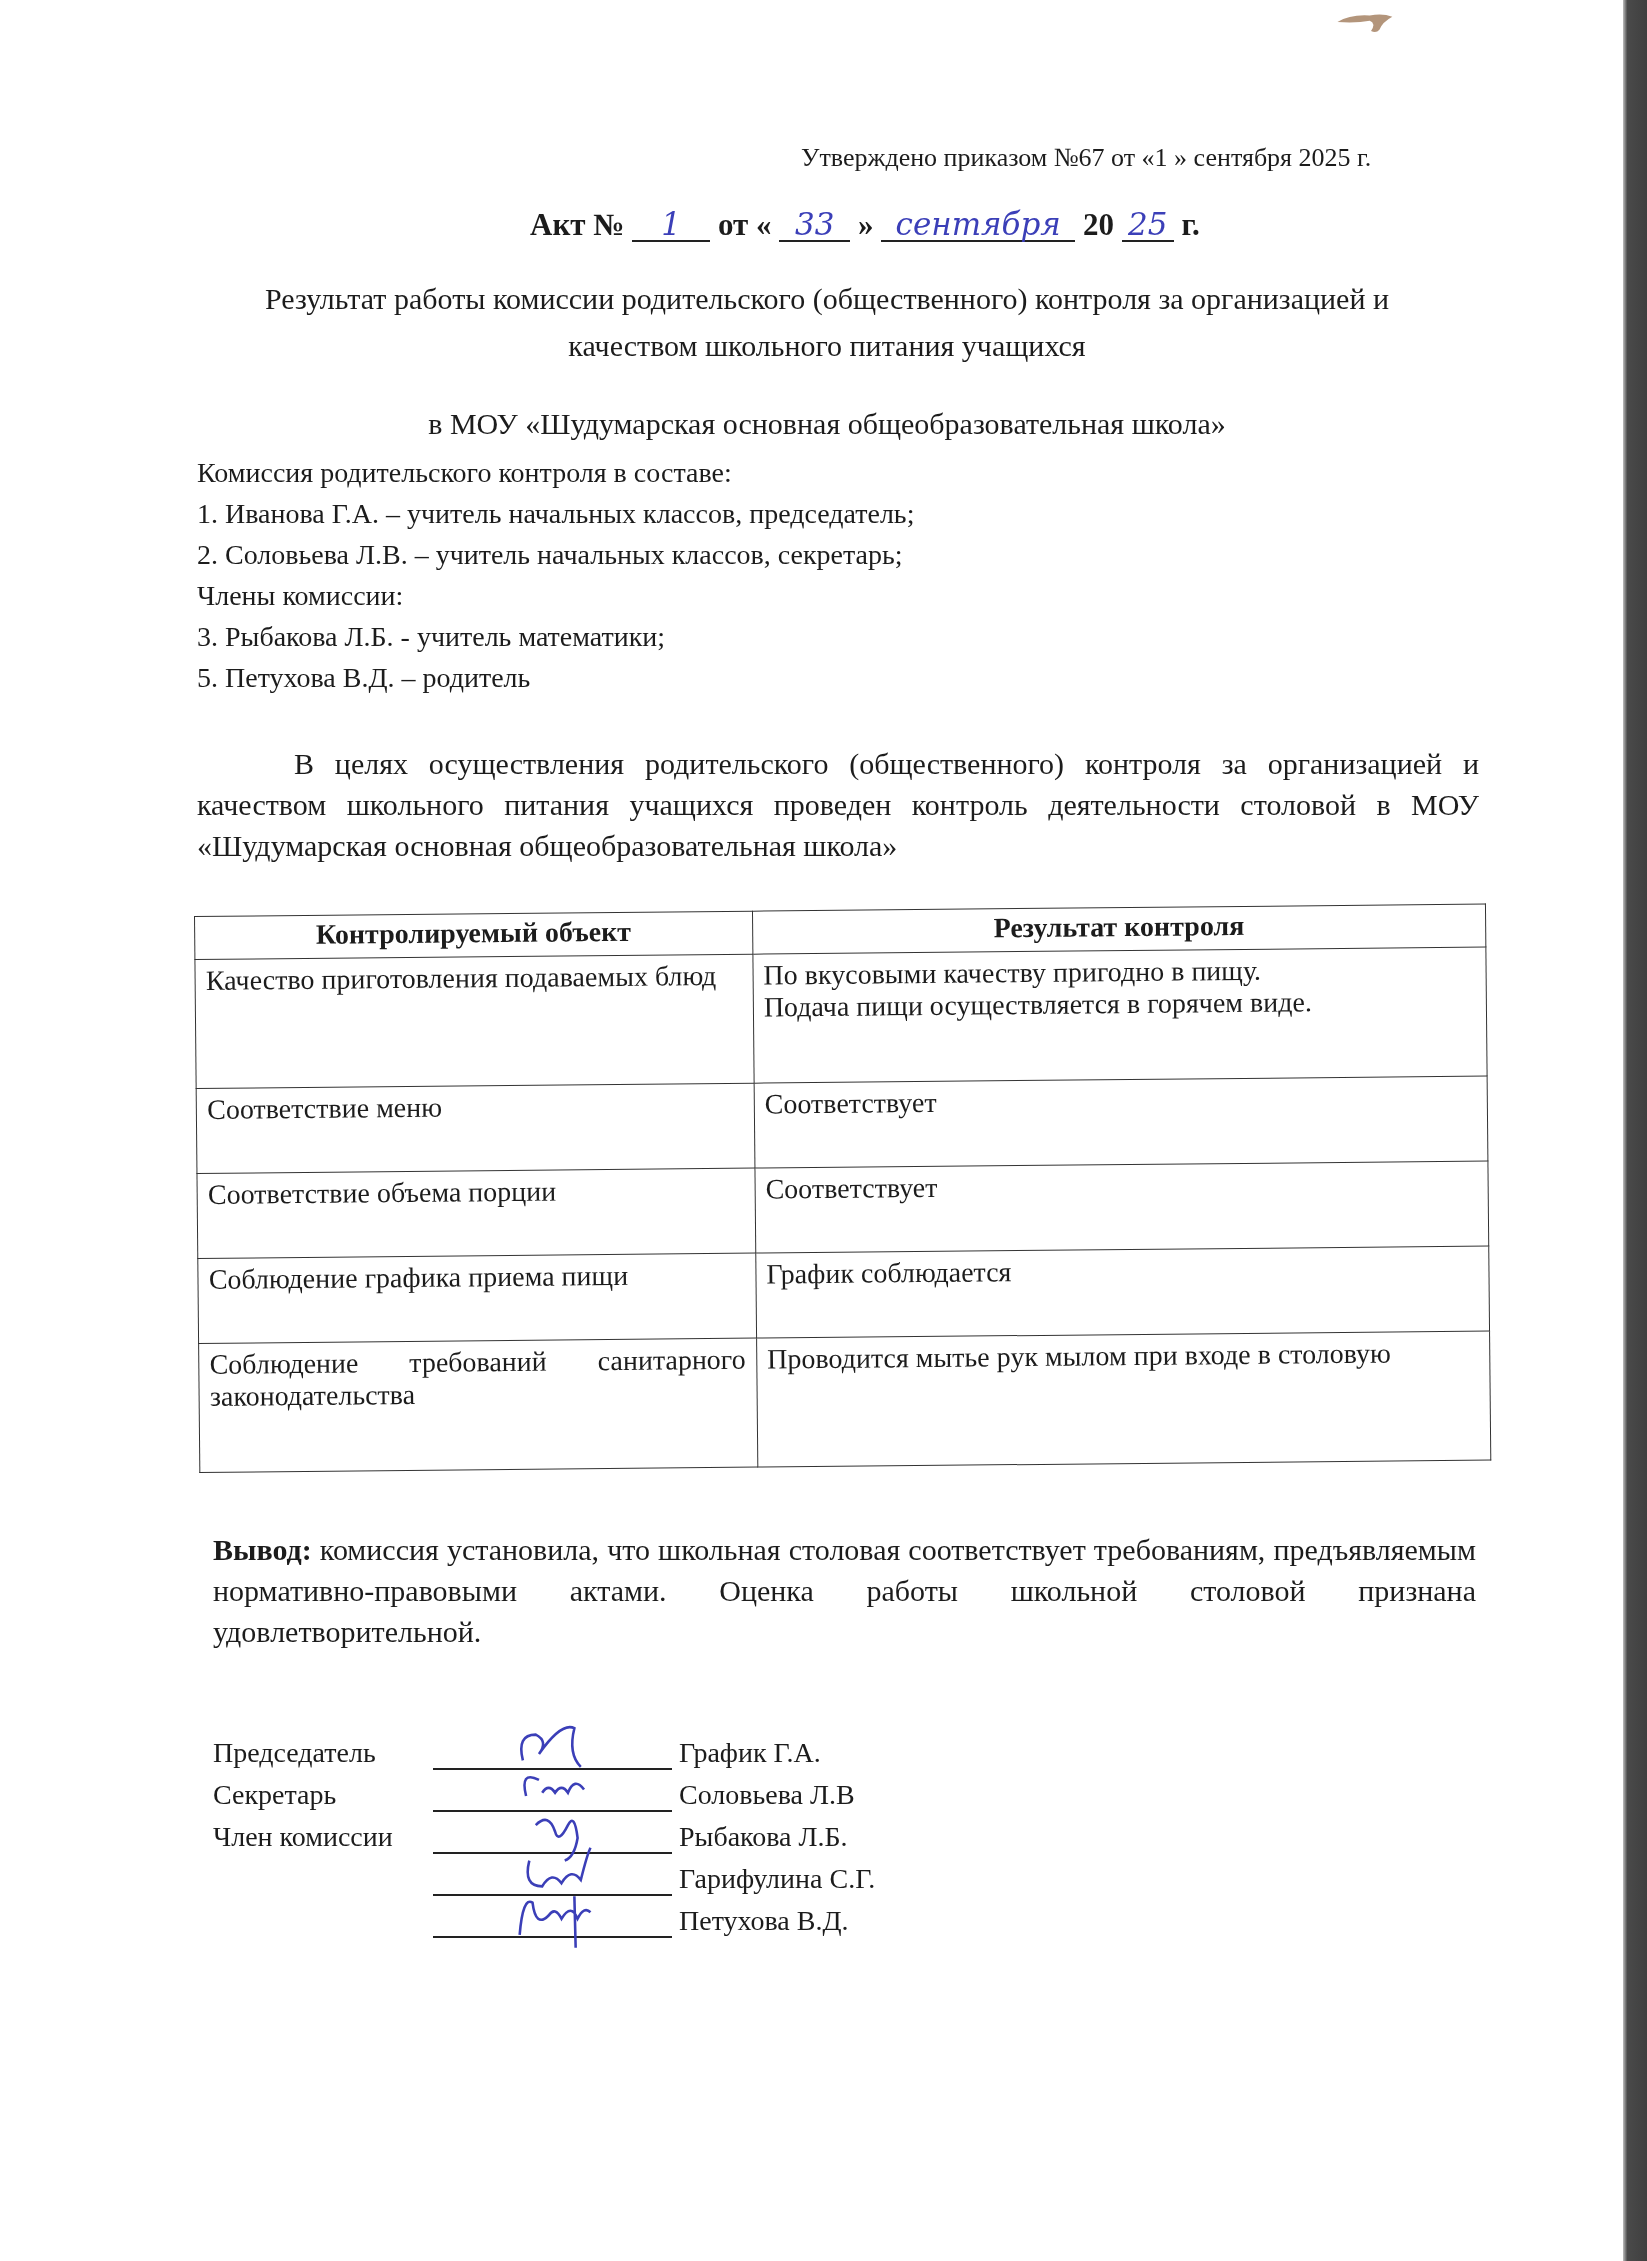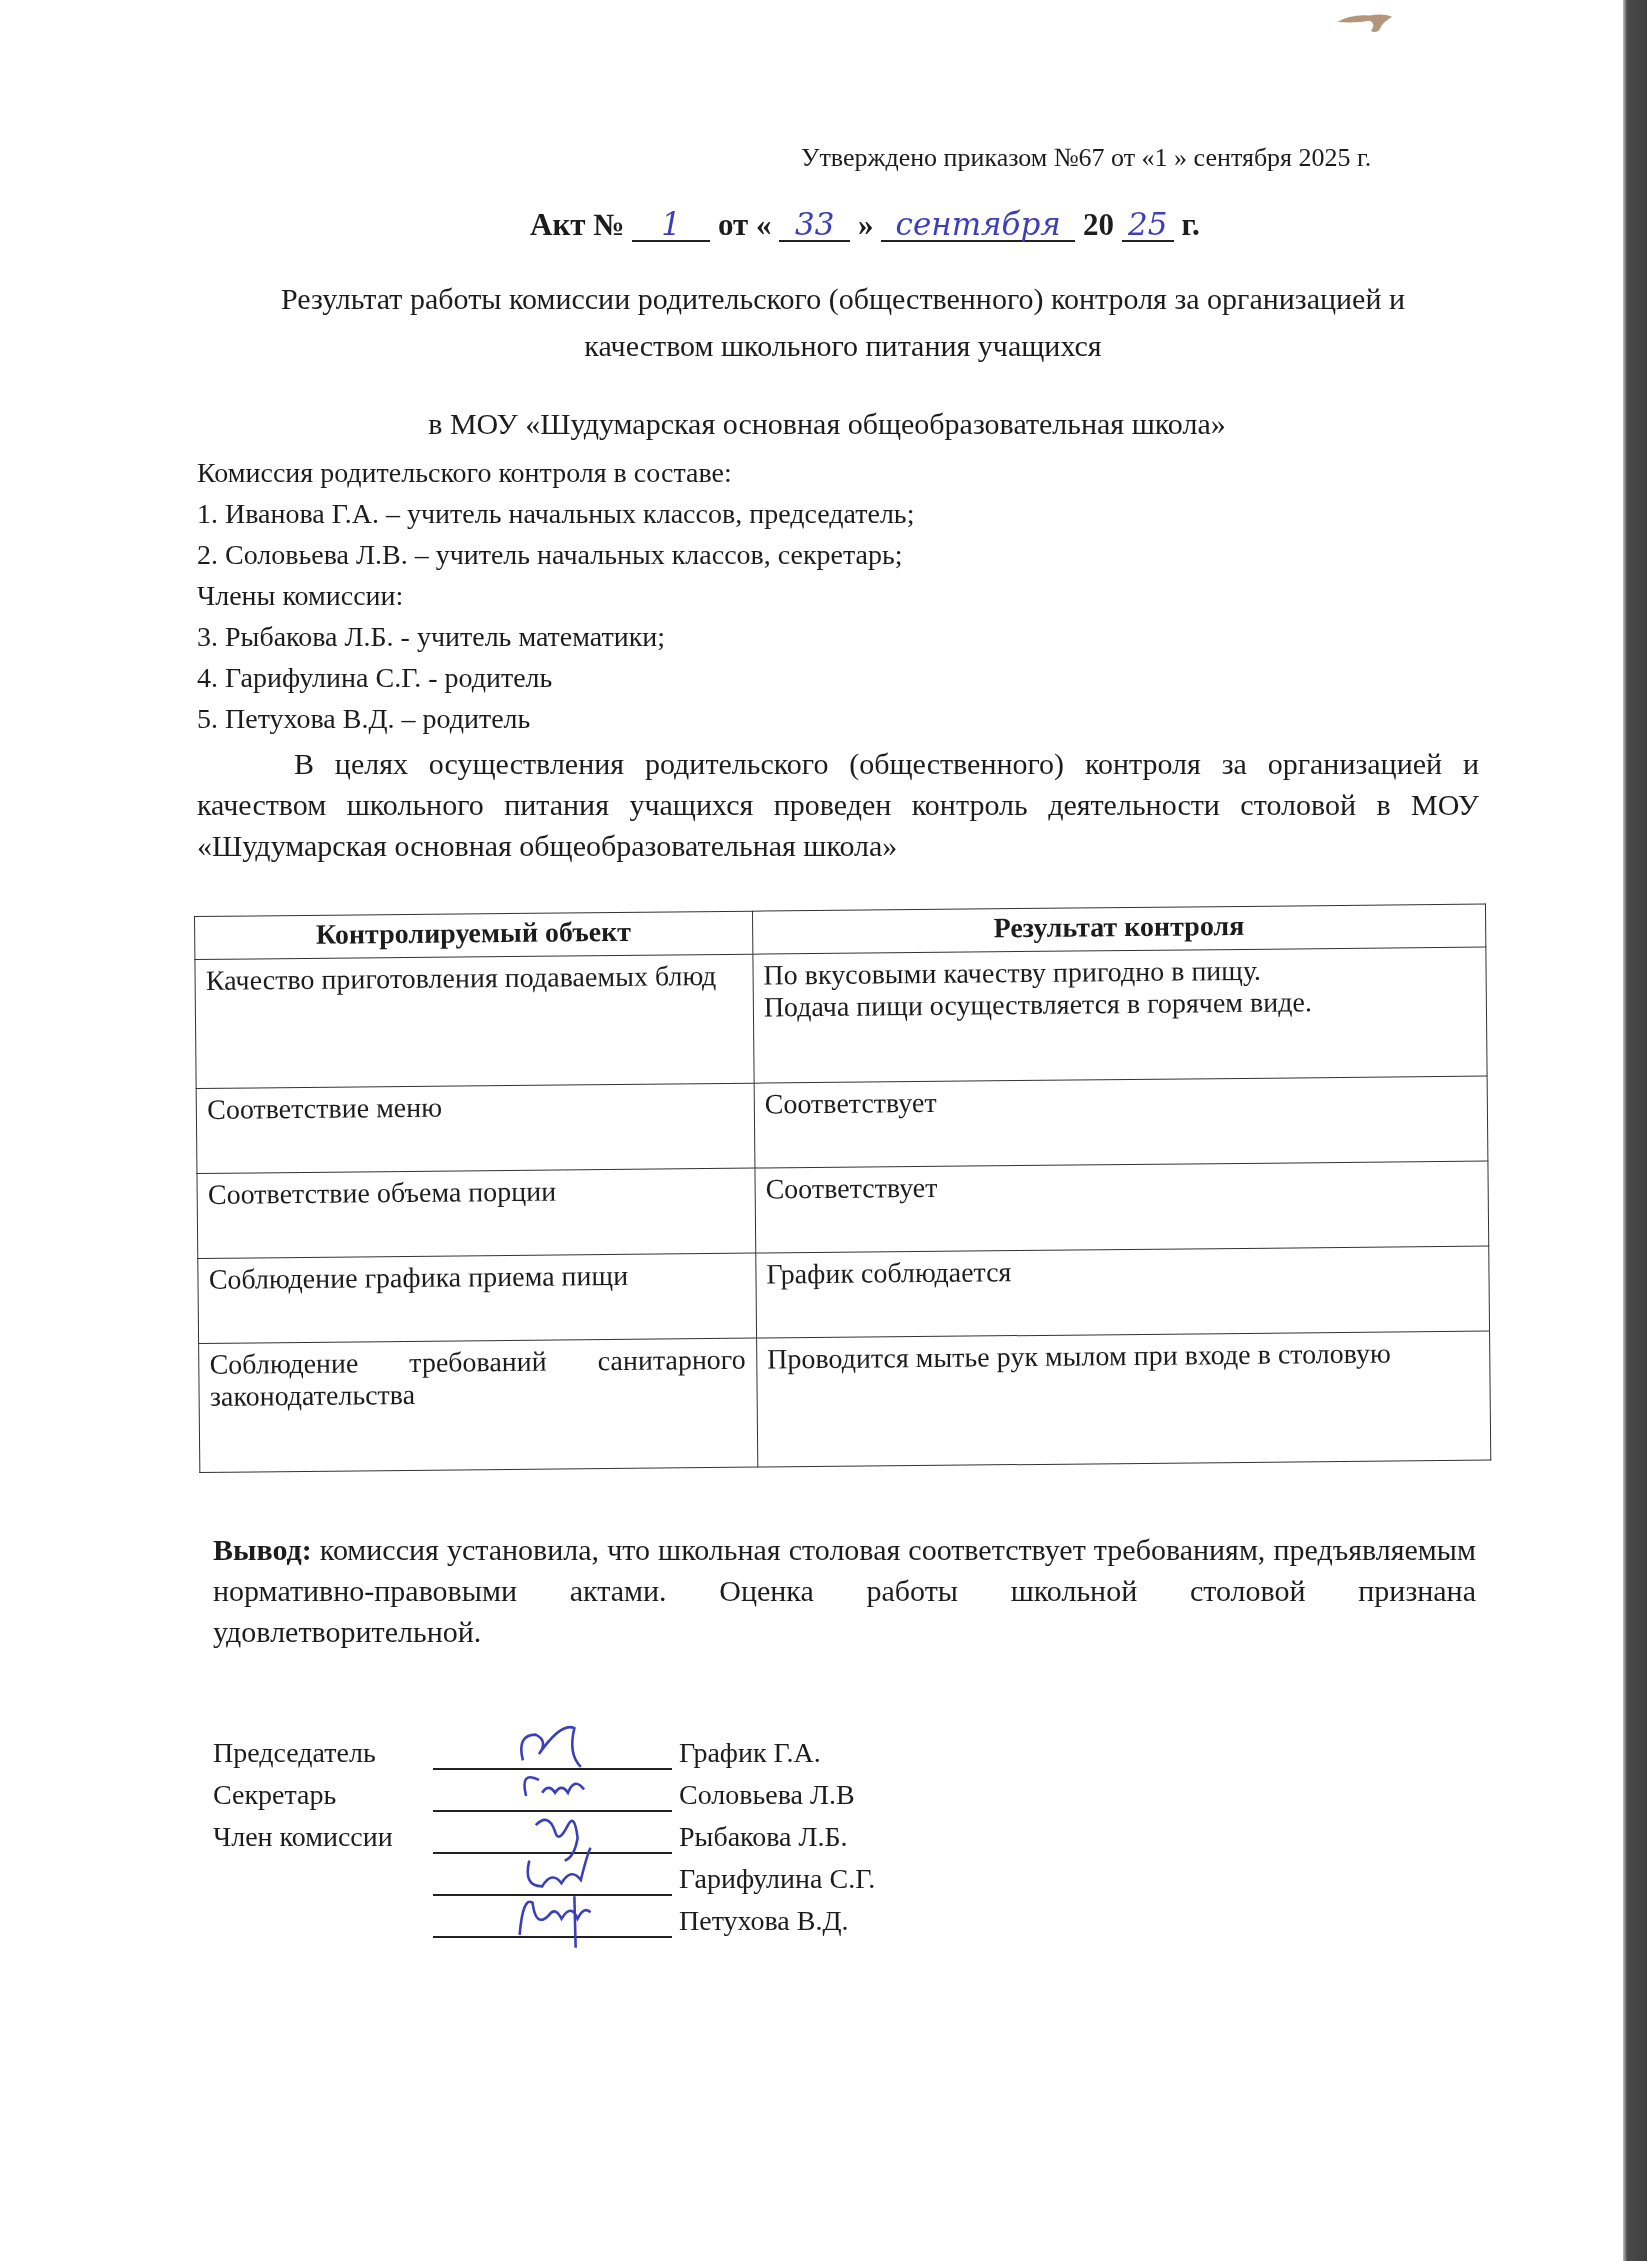--- a/index.html
+++ b/index.html
@@ -20,21 +20,21 @@
     .abs { position: absolute; }
     .bold { font-weight: bold; }
 
     .approved { left: 801px; top: 143px; font-size: 26px; }
     .act-title { left: 530px; top: 207px; font-size: 31px; font-weight: bold; white-space: nowrap; }
     .blank {
       display: inline-block; border-bottom: 2.6px solid #222; text-align: center;
       font-family: "DejaVu Serif", serif; font-style: italic; font-weight: normal;
       color: #3b3fb8; line-height: 1;
     }
-    .subtitle { left: 210px; width: 1266px; top: 276px; text-align: center; font-size: 30px; line-height: 1.55; }
+    .subtitle { left: 194px; width: 1266px; top: 276px; text-align: center; font-size: 30px; line-height: 1.55; }
     .school-line { left: 194px; width: 1266px; top: 407px; text-align: center; font-size: 30px; }
     .committee { left: 197px; top: 452px; font-size: 28px; line-height: 41px; }
     .intro {
       left: 197px; width: 1282px; top: 743px; font-size: 30px; line-height: 41px;
       text-align: justify; text-indent: 97px;
     }
 
     table.ctrl {
       position: absolute; left: 194px; top: 916px; width: 1292px;
       border-collapse: collapse; transform: rotate(-0.55deg); transform-origin: left top;
@@ -86,21 +86,20 @@
   </div>
 
   <div class="abs school-line">в МОУ «Шудумарская основная общеобразовательная школа»</div>
 
   <div class="abs committee">
     <div>Комиссия родительского контроля в составе:</div>
     <div>1. Иванова Г.А. – учитель начальных классов, председатель;</div>
     <div>2. Соловьева Л.В. – учитель начальных классов, секретарь;</div>
     <div>Члены комиссии:</div>
     <div>3. Рыбакова Л.Б. - учитель  математики;</div>
-    <div>4. Гарифулина С.Г. - родитель</div>
     <div>5. Петухова В.Д. – родитель</div>
   </div>
 
   <div class="abs intro">В целях осуществления родительского (общественного) контроля за организацией и качеством школьного питания учащихся проведен контроль деятельности столовой в МОУ «Шудумарская основная общеобразовательная школа»</div>
 
   <table class="ctrl">
     <thead>
       <tr>
         <th>Контролируемый объект</th>
         <th>Результат контроля</th>

